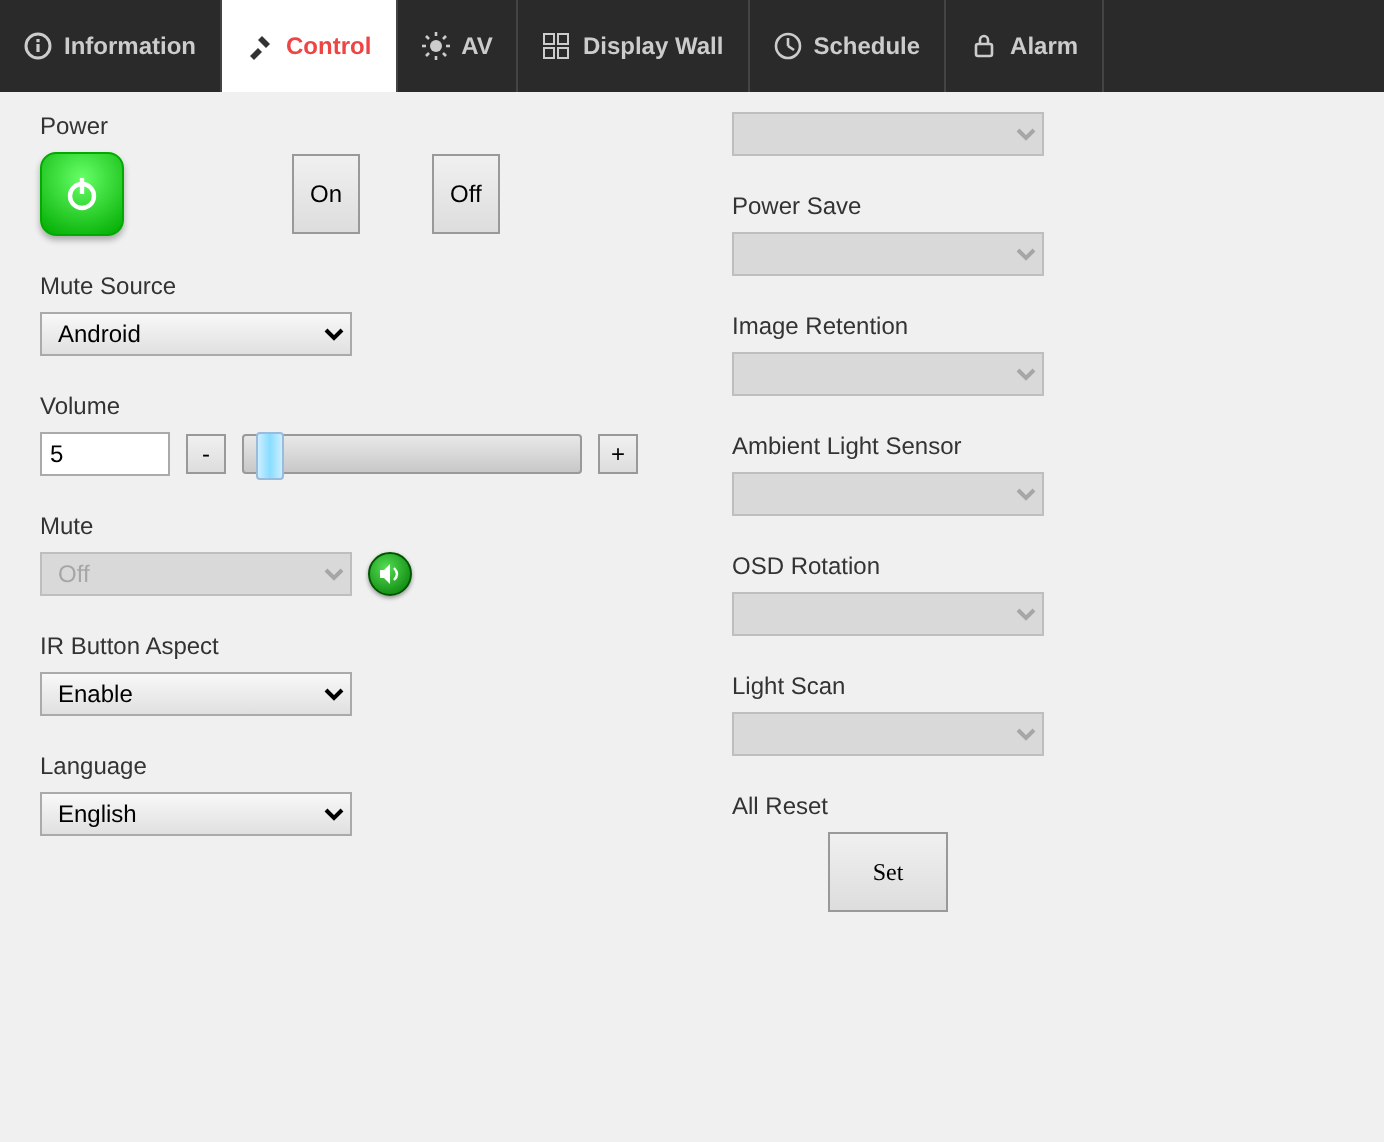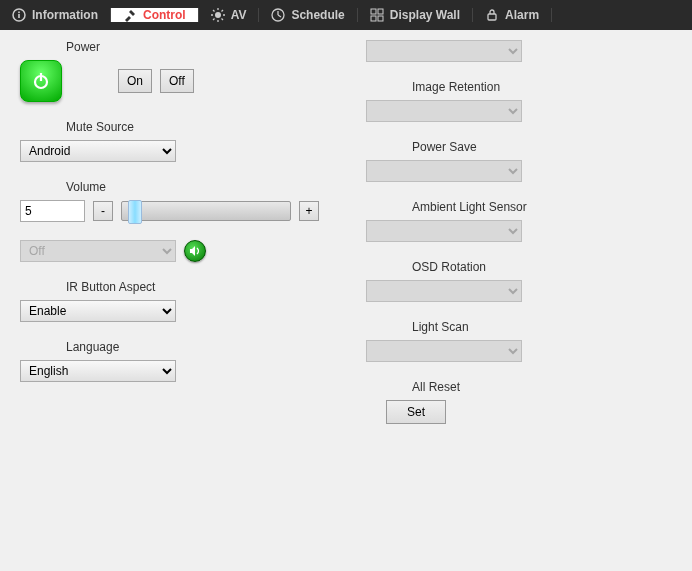--- a/index.html
+++ b/index.html
@@ -7,22 +7,21 @@
     font-family: Arial, sans-serif;
     font-size: 12px;
     background: #f0f0f0;
     width: 692px;
     height: 571px;
     overflow: hidden;
   }
   .tabbar {
     display: flex;
     background: #2a2a2a;
-    height: 30px;
-    align-items: center;
+    height: 46px;
   }
   .tab {
     display: flex;
     align-items: center;
     padding: 0 12px;
     color: #ccc;
     font-size: 12px;
     font-weight: bold;
     border-right: 1px solid #444;
     cursor: pointer;
@@ -38,45 +37,45 @@
     padding: 10px 20px;
     gap: 40px;
     background: #f0f0f0;
   }
   .col { flex: 1; display: flex; flex-direction: column; gap: 18px; }
   .group { }
   .group-label {
     font-size: 12px;
     color: #333;
     margin-bottom: 6px;
-    margin-left: 46px;
   }
   .row { display: flex; align-items: center; gap: 8px; }
   select.sel {
     width: 156px;
     height: 22px;
     border: 1px solid #aaa;
     background: linear-gradient(#f8f8f8,#e0e0e0);
     font-size: 12px;
     padding: 0 4px;
   }
   select.sel:disabled {
     background: #d0d0d0;
     color: #888;
   }
   .btn {
-    height: 24px;
+    height: 40px;
     padding: 0 8px;
     border: 1px solid #999;
     background: linear-gradient(#f0f0f0,#ddd);
     font-size: 12px;
     cursor: pointer;
     min-width: 30px;
-  }
-  .btn-wide { min-width: 60px; }
+    margin-left: 28px;
+  }
+  .btn-wide { min-width: 60px; font-family: Liberation Serif, serif; }
   .power-btn {
     width: 42px; height: 42px;
     border-radius: 8px;
     background: radial-gradient(circle at 50% 30%, #6f6, #0a0);
     border: 1px solid #0a0;
     display:flex; align-items:center; justify-content:center;
     cursor:pointer;
     box-shadow: 0 2px 3px rgba(0,0,0,0.3);
   }
   .numbox {
@@ -156,37 +155,37 @@
             <line x1="2" y1="12" x2="3.5" y2="10.5"></line>
             <line x1="10.5" y1="3.5" x2="12" y2="2"></line>
           </g>
         </svg>
     </span>
     <span>AV</span>
   </div>
   <div class="tab">
     <span class="ico">
       <svg width="14" height="14" viewBox="0 0 14 14">
-          <circle cx="7" cy="7" r="6" fill="none" stroke="#ccc" stroke-width="1.3"></circle>
-          <line x1="7" y1="7" x2="7" y2="3" stroke="#ccc" stroke-width="1.3"></line>
-          <line x1="7" y1="7" x2="10" y2="9" stroke="#ccc" stroke-width="1.3"></line>
-        </svg>
-    </span>
-    <span>Schedule</span>
-  </div>
-  <div class="tab">
-    <span class="ico">
-      <svg width="14" height="14" viewBox="0 0 14 14">
           <rect x="1" y="1" width="5" height="5" fill="none" stroke="#ccc"></rect>
           <rect x="8" y="1" width="5" height="5" fill="none" stroke="#ccc"></rect>
           <rect x="1" y="8" width="5" height="5" fill="none" stroke="#ccc"></rect>
           <rect x="8" y="8" width="5" height="5" fill="none" stroke="#ccc"></rect>
         </svg>
     </span>
     <span>Display Wall</span>
+  </div>
+  <div class="tab">
+    <span class="ico">
+      <svg width="14" height="14" viewBox="0 0 14 14">
+          <circle cx="7" cy="7" r="6" fill="none" stroke="#ccc" stroke-width="1.3"></circle>
+          <line x1="7" y1="7" x2="7" y2="3" stroke="#ccc" stroke-width="1.3"></line>
+          <line x1="7" y1="7" x2="10" y2="9" stroke="#ccc" stroke-width="1.3"></line>
+        </svg>
+    </span>
+    <span>Schedule</span>
   </div>
   <div class="tab">
     <span class="ico">
       <svg width="14" height="14" viewBox="0 0 14 14">
           <rect x="3" y="6" width="8" height="6" rx="1" fill="none" stroke="#ccc" stroke-width="1.3"></rect>
           <path d="M5 6 V4 a2 2 0 0 1 4 0 V6" fill="none" stroke="#ccc" stroke-width="1.3"></path>
         </svg>
     </span>
     <span>Alarm</span>
   </div>
@@ -222,20 +221,21 @@
         <input class="numbox" value="5" style="">
         <button class="stepbtn">-</button>
         <div class="slider-wrap">
           <div class="slider-thumb" style="left:6px"></div>
         </div>
         <button class="stepbtn">+</button>
       </div>
     </div>
 
     <div class="group">
+      <div class="group-label">Mute</div>
       <div class="row">
         <select class="sel" disabled="">
           <option>Off</option>
         </select>
         <div class="speaker-icon">
           <svg width="12" height="12" viewBox="0 0 12 12">
               <path d="M1 4 H3 L6 1 V11 L3 8 H1 Z" fill="#fff"></path>
               <path d="M8 3 Q11 6 8 9" fill="none" stroke="#fff" stroke-width="1.2"></path>
             </svg>
         </div>
@@ -257,26 +257,26 @@
       </select>
     </div>
   </div>
 
   <div class="col">
     <div class="group">
       <select class="sel" disabled=""><option></option></select>
     </div>
 
     <div class="group">
+      <div class="group-label">Power Save</div>
+      <select class="sel" disabled=""><option></option></select>
+    </div>
+
+    <div class="group">
       <div class="group-label">Image Retention</div>
-      <select class="sel" disabled=""><option></option></select>
-    </div>
-
-    <div class="group">
-      <div class="group-label">Power Save</div>
       <select class="sel" disabled=""><option></option></select>
     </div>
 
     <div class="group">
       <div class="group-label">Ambient Light Sensor</div>
       <select class="sel" disabled=""><option></option></select>
     </div>
 
     <div class="group">
       <div class="group-label">OSD Rotation</div>

